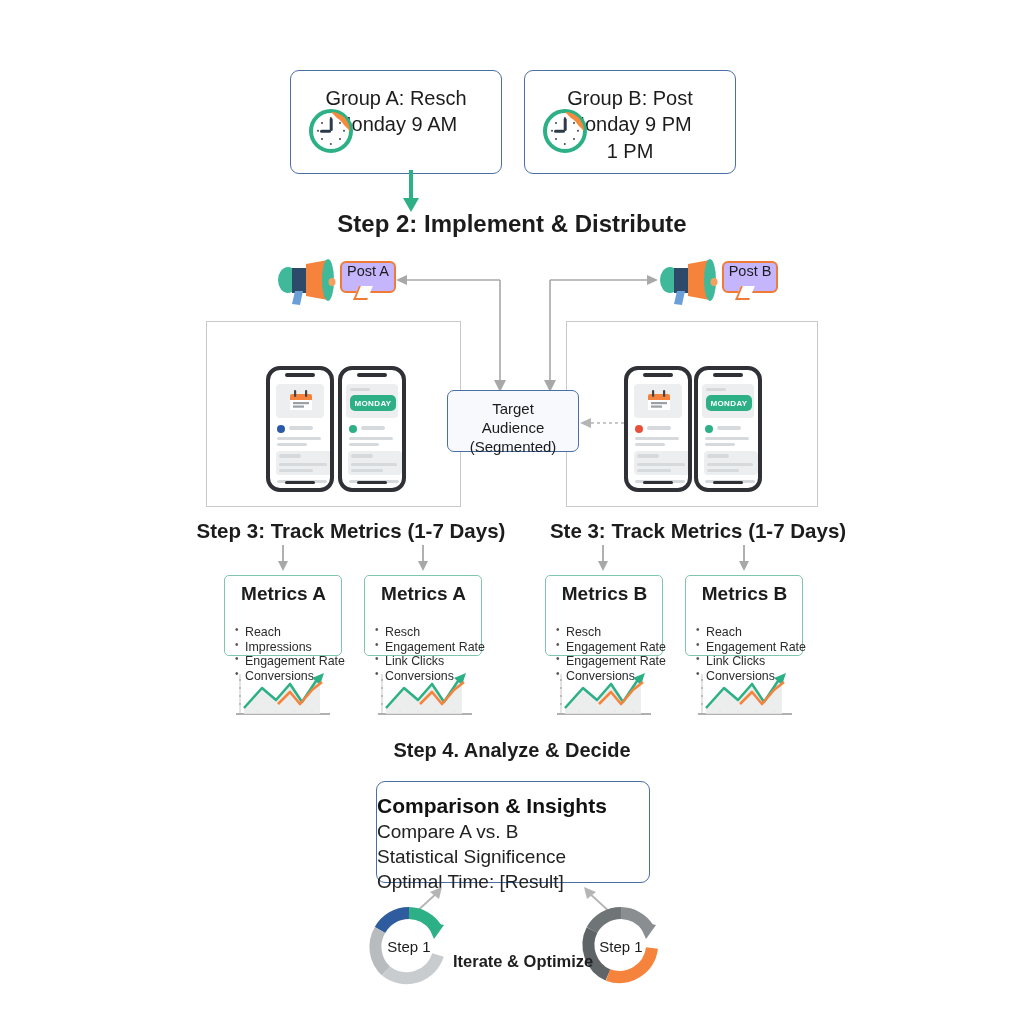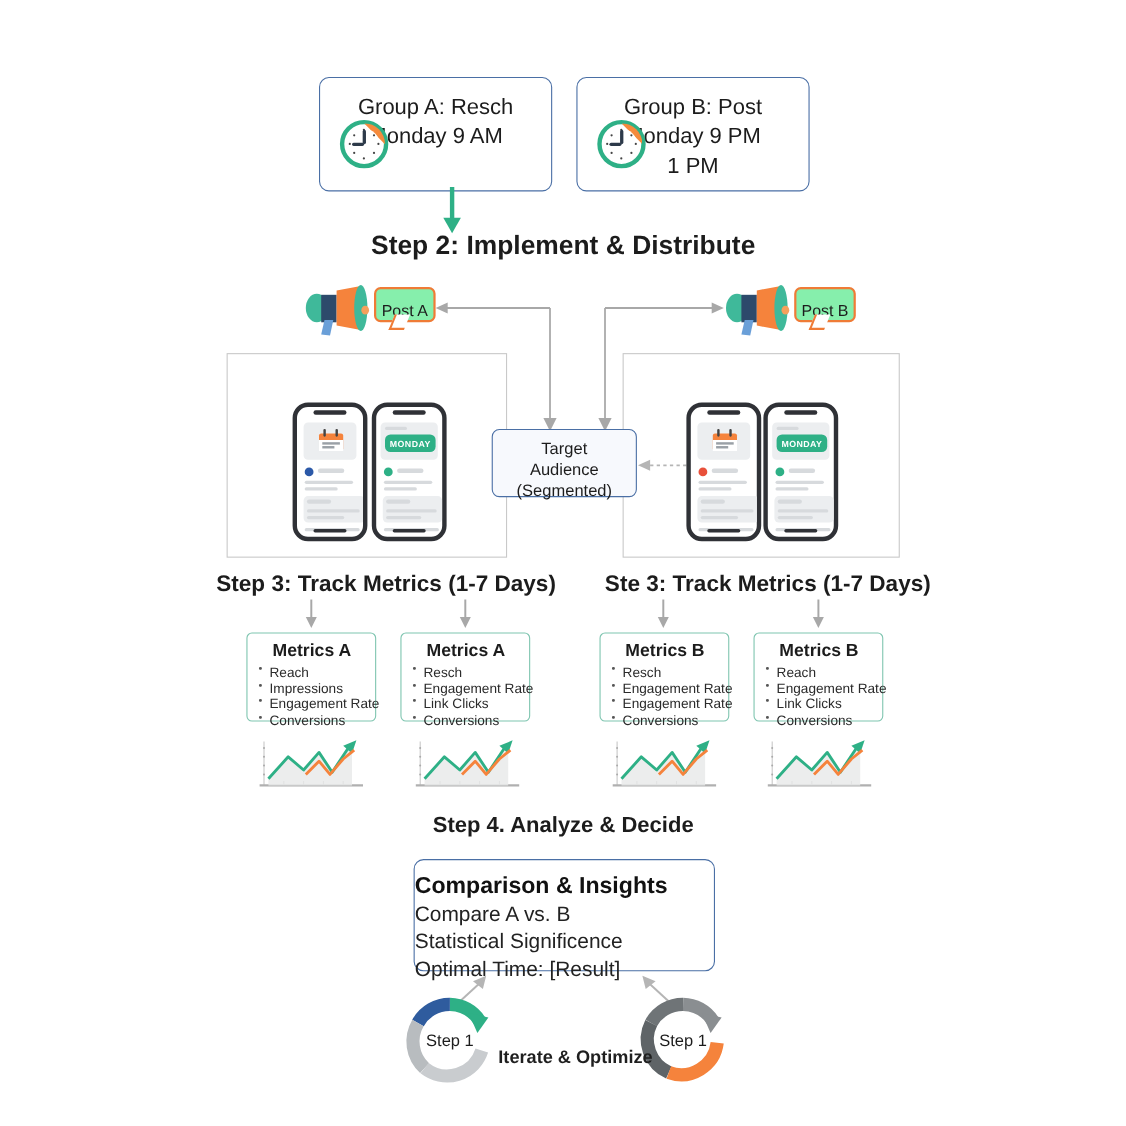--- a/index.html
+++ b/index.html
@@ -75,23 +75,23 @@
   }
 
   
   .metric-box {
     border: 1.5px solid #7fc5b0;
     border-radius: 5px;
     background: #fff;
     padding: 7px 9px 8px 10px;
   }
   .metric-box .mtitle {
-    font-weight: bold; font-size: 16px;
+    font-weight: bold; font-size: 19px;
     text-align: center; color: #1c1c1c;
-    margin-bottom: 3px;
+    margin-bottom: 20px;
   }
   .metric-box ul { list-style: none; }
   .metric-box li {
     font-size: 12.4px; color: #2b2b2b;
     line-height: 1.17; white-space: nowrap;
     padding-left: 10px; position: relative;
   }
   .metric-box li:before {
     content: "\2022"; position: absolute; left: 0; top: -1px;
     font-size: 10px; color: #555;
@@ -145,24 +145,24 @@
     letter-spacing: .4px;
   }
   .cdot { position: absolute; border-radius: 50%; }
   .calendar { position: absolute; }
 
   
   .bubble {
     position: absolute;
     border: 2px solid #ef7b36;
     border-radius: 6px;
-    background: #86efac;
+    background: #c4b5fd;
     font-size: 14.5px;
     color: #1c1c1c;
-    display: flex; align-items: flex-end; justify-content: center;
+    display: flex; align-items: flex-start; justify-content: center;
   }
   .bubble:after {
     content: ""; position: absolute;
     left: 14px; bottom: -9px;
     width: 12px; height: 12px;
     border-left: 2px solid #ef7b36;
     border-bottom: 2px solid #ef7b36;
     background: #fff;
     transform: skewX(-22deg);
   }

